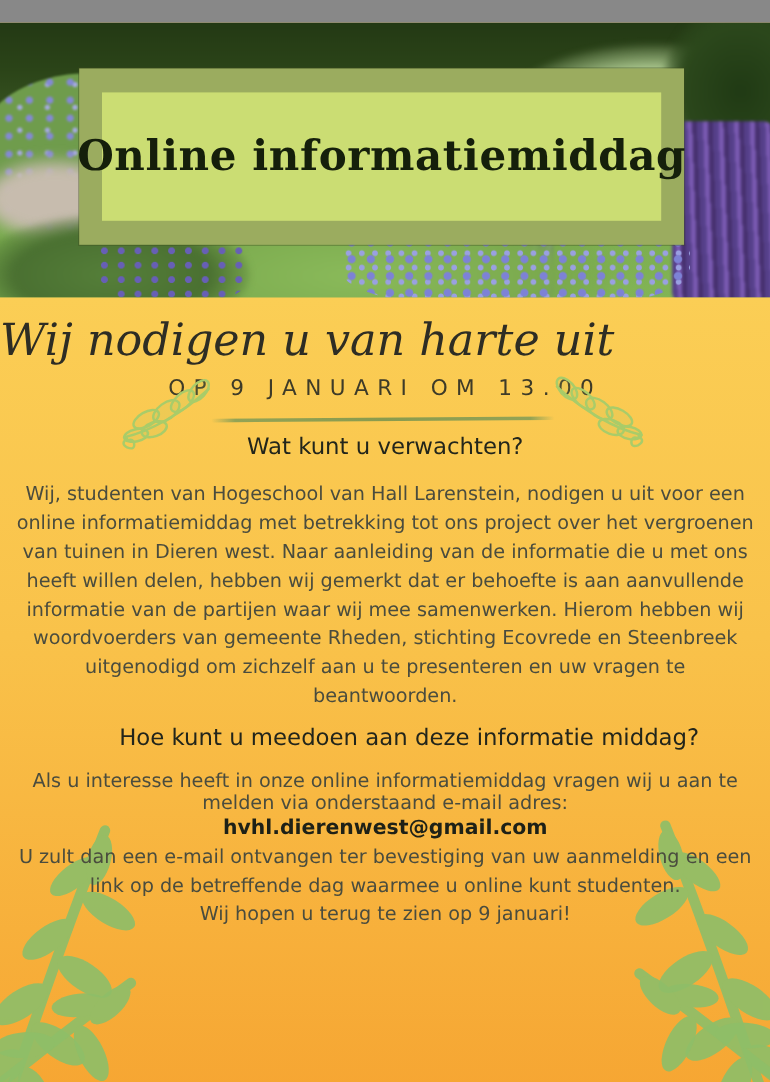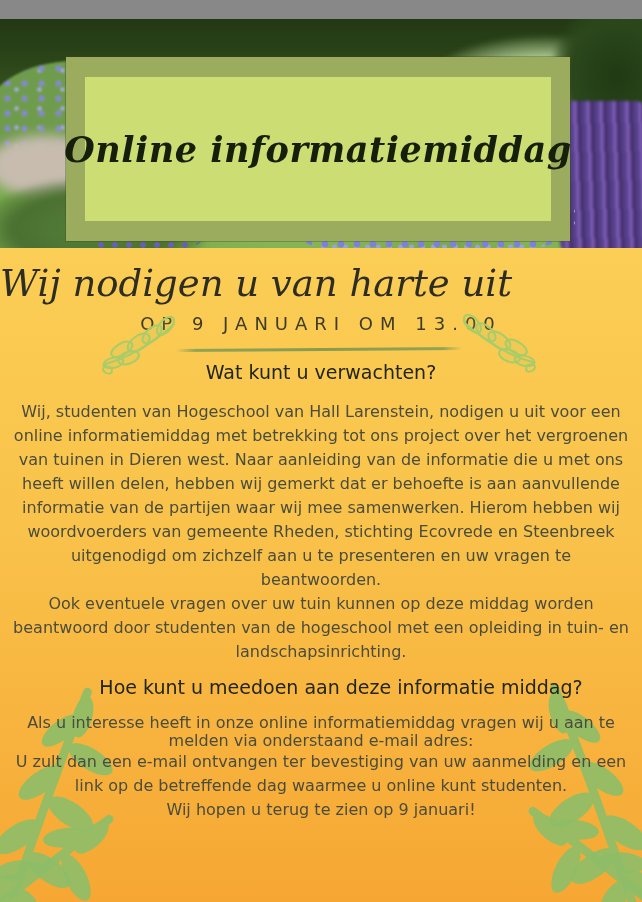--- a/index.html
+++ b/index.html
@@ -38,22 +38,22 @@
   .flowers-bottom{left:285px;top:162px;width:290px;height:75px;border-radius:40%;
     background-image:radial-gradient(circle,#7d82d6 0 3px,rgba(0,0,0,0) 3.8px),radial-gradient(circle,#9aa0e2 0 2px,rgba(0,0,0,0) 2.8px);
     background-size:16px 14px,11px 12px;filter:blur(.4px);}
   .foreground-left{left:-22px;top:160px;width:230px;height:100px;
     background:radial-gradient(ellipse at center,#557f39 0%,#4a7031 50%,rgba(0,0,0,0) 78%);filter:blur(3px);}
   .spikes-left{left:80px;top:172px;width:130px;height:62px;border-radius:40%;
     background-image:radial-gradient(circle,#675fb6 0 2.5px,rgba(0,0,0,0) 3.2px);
     background-size:14px 12px;filter:blur(.4px);}
 
   
-  .banner{position:absolute;left:66px;top:38px;width:504px;height:184px;z-index:5;
-    background:var(--banner-outer);box-shadow:0 0 0 1px rgba(60,75,30,.35);font-style:italic;}
+  .banner{position:absolute;left:66px;top:38px;width:504px;height:147px;z-index:5;
+    background:var(--banner-outer);box-shadow:0 0 0 1px rgba(60,75,30,.35);}
   .banner-inner{position:absolute;left:19px;top:20px;right:19px;bottom:20px;
     background:var(--banner-inner);display:flex;align-items:center;justify-content:center;}
   .banner-title{font-family:"DejaVu Serif","Liberation Serif",serif;font-weight:700;
     font-size:35px;letter-spacing:.5px;color:var(--banner-text);white-space:nowrap;}
 
   
   .flyer-body{position:absolute;top:229px;left:0;width:642px;height:673px;overflow:hidden;
     background:linear-gradient(180deg,var(--yellow-top) 0%,#F9C24A 42%,var(--orange-bottom) 100%);}
   .branch{position:absolute;z-index:0;opacity:.92;}
   .br-l1{left:-14px;top:428px;width:150px;height:310px;transform:rotate(10deg);}
@@ -196,24 +196,24 @@
             <use href="#sprig"></use>
           </svg>
         <svg class="sprig sprig-right" viewBox="0 0 100 72">
             <use href="#sprig"></use>
           </svg>
         <div class="divider-line"></div>
       </div>
 
       <div class="section-heading">Wat kunt u verwachten?</div>
       <p class="flyer-p p-first">Wij, studenten van Hogeschool van Hall Larenstein, nodigen u uit voor een online informatiemiddag met betrekking tot ons project over het vergroenen van tuinen in Dieren west. Naar aanleiding van de informatie die u met ons heeft willen delen, hebben wij gemerkt dat er behoefte is aan aanvullende informatie van de partijen waar wij mee samenwerken. Hierom hebben wij woordvoerders van gemeente Rheden, stichting Ecovrede en Steenbreek uitgenodigd om zichzelf aan u te presenteren en uw vragen te beantwoorden.</p>
-      <p class="flyer-p">Ook eventuele vragen over uw tuin kunnen op deze middag worden beantwoord door studenten van de hogeschool met een opleiding in tuin- en landschapsinrichting.</p>
 
       <div class="section-heading h-participate">Hoe kunt u meedoen aan deze informatie middag?</div>
       <p class="flyer-p p-intro">Als u interesse heeft in onze online informatiemiddag vragen wij u aan te melden via onderstaand e-mail adres:</p>
+      <div class="email-line">hvhl.dierenwest@gmail.com</div>
       <p class="flyer-p">U zult dan een e-mail ontvangen ter bevestiging van uw aanmelding en een link op de betreffende dag waarmee u online kunt studenten.</p>
 
       <p class="flyer-p closing-line">Wij hopen u terug te zien op 9 januari!</p>
 
     </div>
   </div>
 
 </div>
 
 

